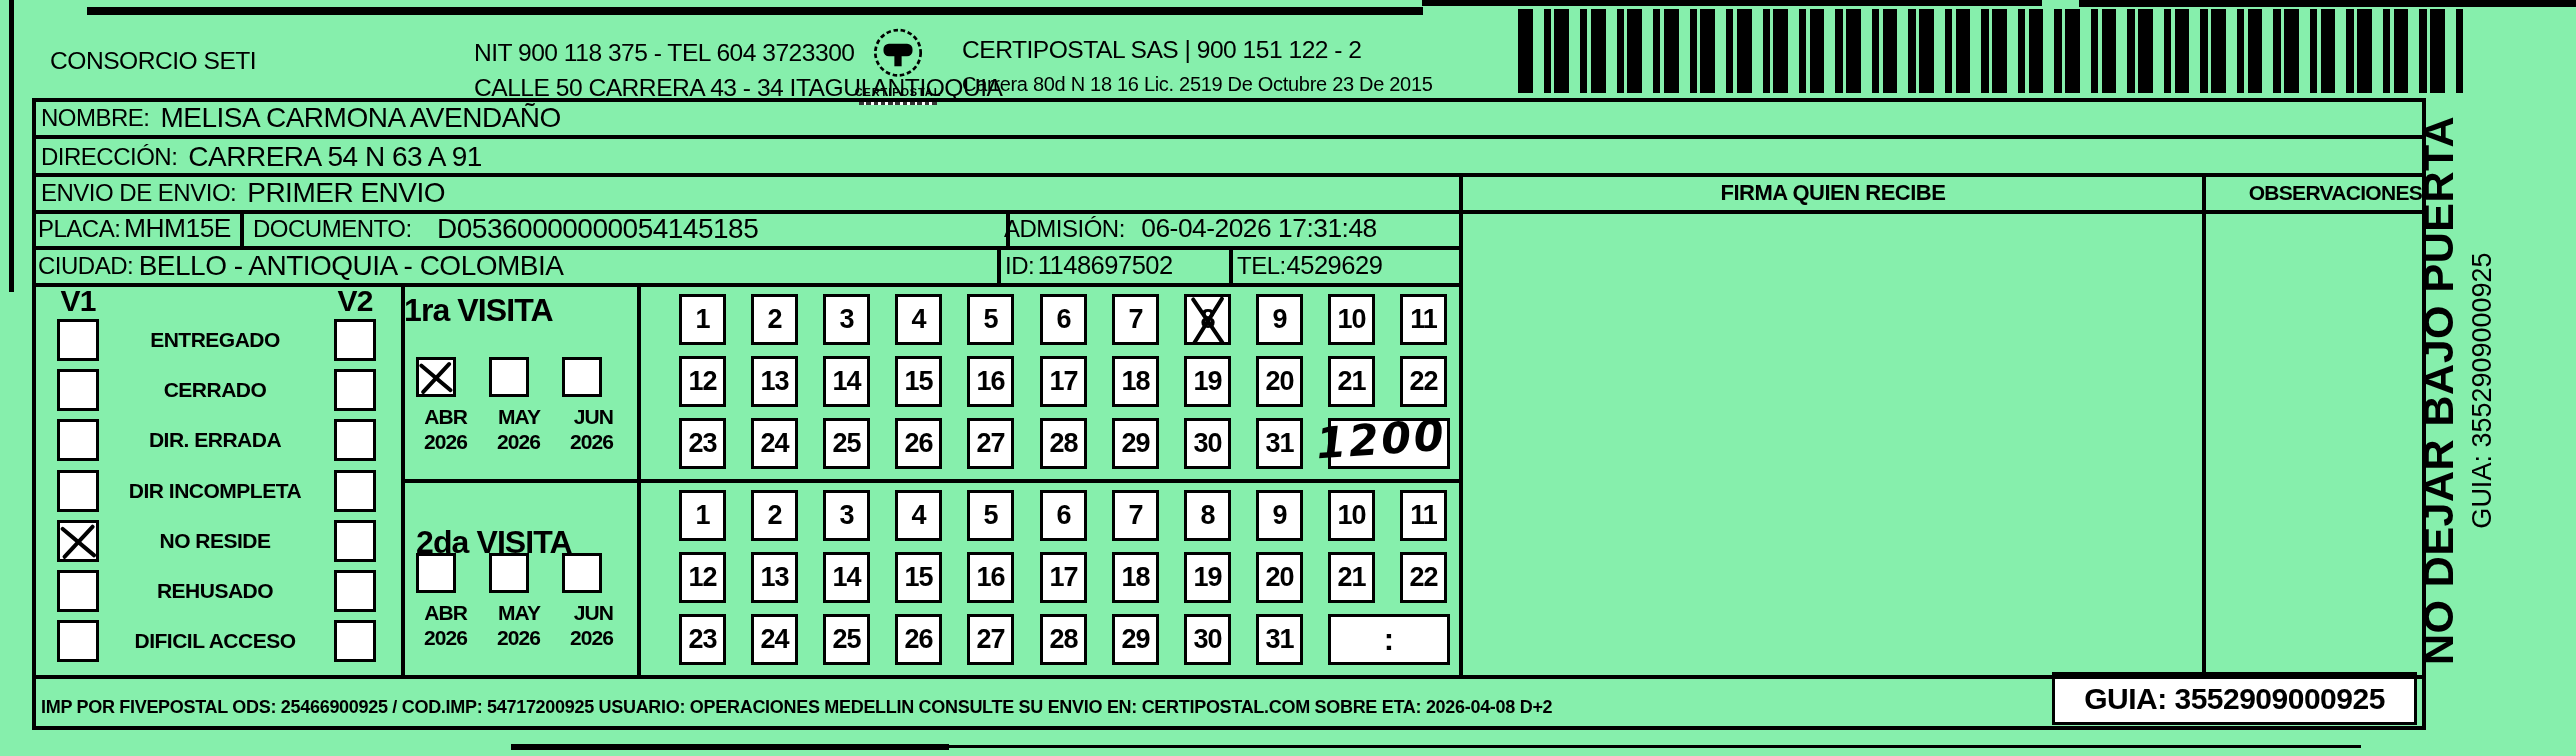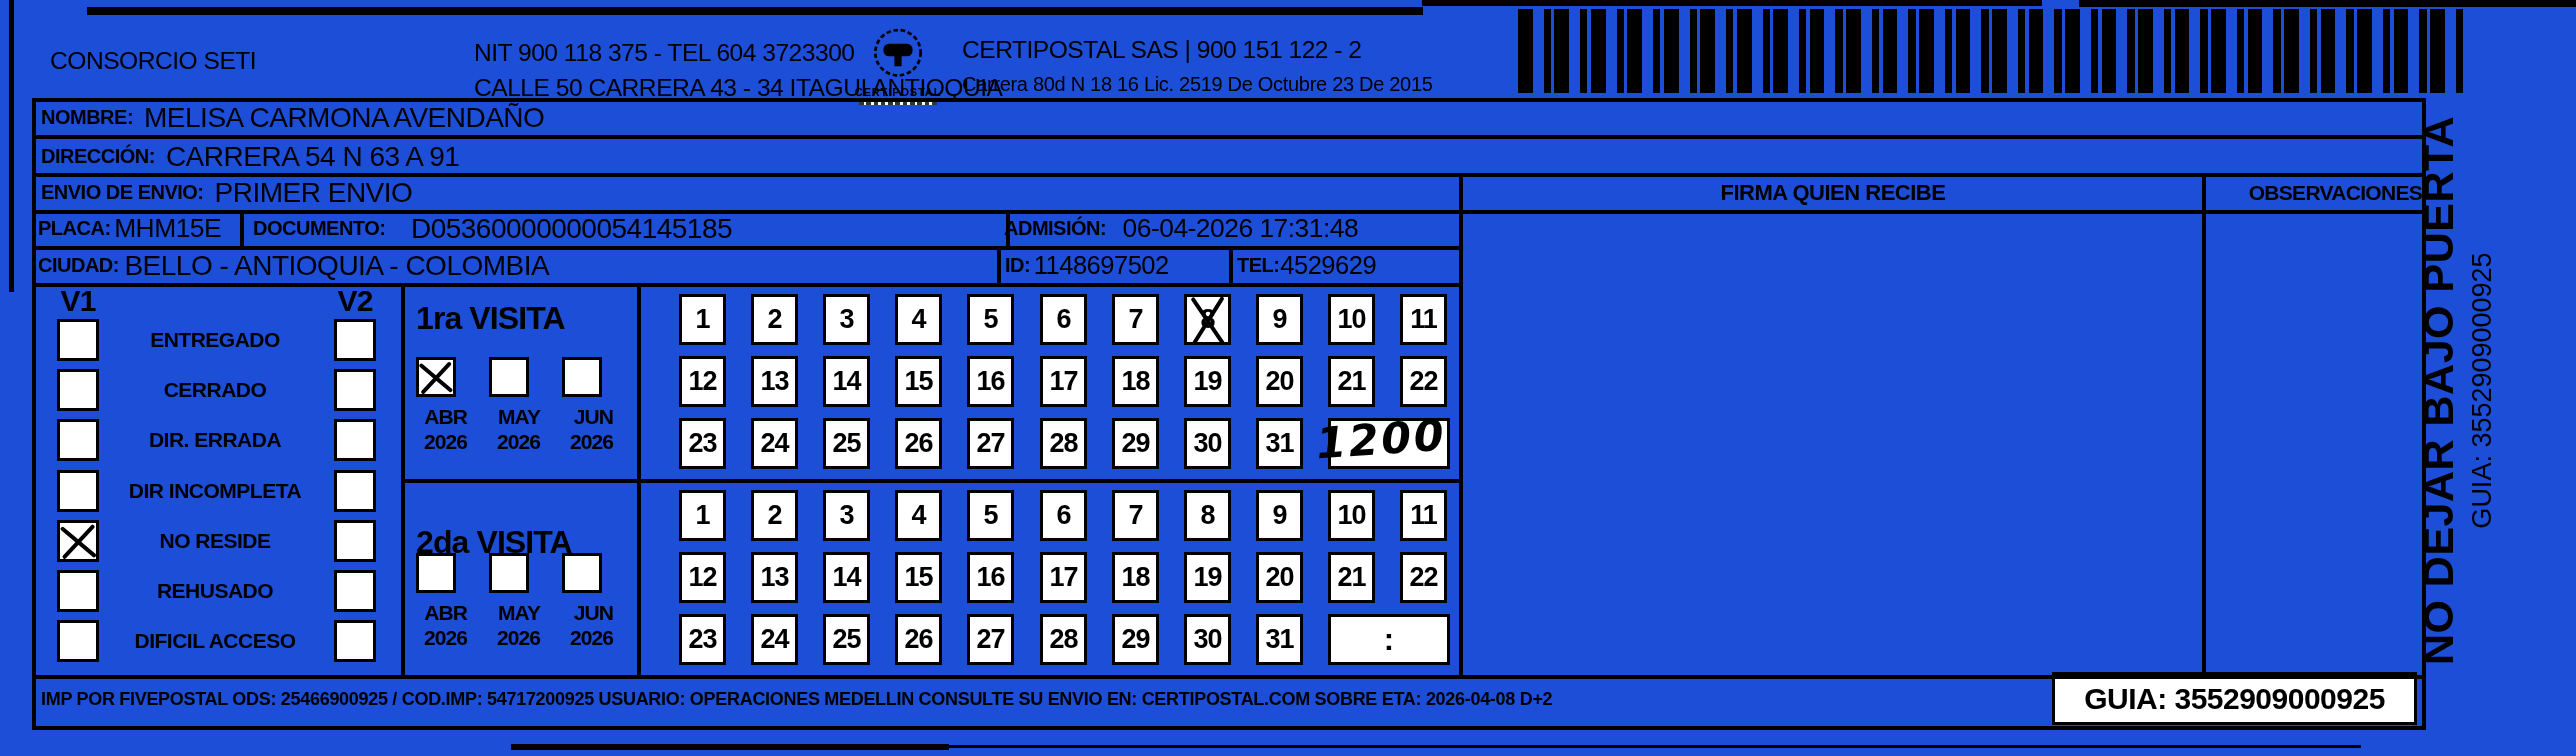--- a/index.html
+++ b/index.html
@@ -1,22 +1,22 @@
 <!DOCTYPE html>
 <html style="font-size:14.6px"><head>
 <meta charset="utf-8">
 <style>
   html,body{margin:0;padding:0;background:#e8e8e8}
-  .page{position:relative;width:2576px;height:757px;background:#1d4ed8;overflow:hidden;
+  .page{position:relative;width:2576px;height:757px;background:#86efac;overflow:hidden;
         font-family:"Liberation Sans",sans-serif;color:#000}
   .abs{position:absolute}
   .line{position:absolute;background:#000}
   .art{position:absolute;background:#000}
   .cell{position:absolute;display:flex;align-items:center;white-space:nowrap}
-  .lbl{font-weight:bold;font-size:20px;letter-spacing:-0.5px;margin-right:11px}
+  .lbl{font-weight:normal;font-size:24px;letter-spacing:-0.5px;margin-right:11px}
   .val{font-size:28px;letter-spacing:-0.5px}
   .box{position:absolute;border:3.6px solid #000;background:#fff;box-sizing:border-box}
   .day{display:flex;align-items:center;justify-content:center;font-weight:bold;font-size:27px;letter-spacing:-0.9px}
   .xmark::before,.xmark::after{content:"";position:absolute;top:48%;left:-12%;width:124%;height:3.6px;background:#000;border-radius:1.8px}
   .xmark::before{transform:rotate(40deg)}
   .xmark::after{transform:rotate(-47deg)}
   .xmark-big::before,.xmark-big::after{content:"";position:absolute;top:48%;left:-18%;width:136%;height:3.6px;background:#000;border-radius:1.8px}
   .xmark-big::before{transform:rotate(56deg)}
   .xmark-big::after{transform:rotate(-58deg)}
   .stlabel{position:absolute;width:226px;text-align:center;font-weight:bold;font-size:21px;letter-spacing:-0.5px;
@@ -235,21 +235,21 @@
       <div class="box" style="left: 334px; top: 520px; width: 42px; height: 42px;"></div>
       <div class="box" style="left: 57px; top: 570px; width: 42px; height: 42px;"></div>
       <div class="stlabel" style="left: 102px; top: 570px;">REHUSADO</div>
       <div class="box" style="left: 334px; top: 570px; width: 42px; height: 42px;"></div>
       <div class="box" style="left: 57px; top: 620px; width: 42px; height: 42px;"></div>
       <div class="stlabel" style="left: 102px; top: 620px;">DIFICIL ACCESO</div>
       <div class="box" style="left: 334px; top: 620px; width: 42px; height: 42px;"></div>
     </div>
 
   <div id="visits">
-      <div class="vtitle" style="left: 416px; top: 292px; margin-top: 8px;">1ra VISITA</div>
+      <div class="vtitle" style="left: 404px; top: 292px;">1ra VISITA</div>
       <div class="box xmark" style="left: 416px; top: 357px; width: 40px; height: 40px;"></div>
       <div class="mlabel" style="left: 405px; top: 405px;">ABR</div>
       <div class="mlabel" style="left: 405px; top: 430px;">2026</div>
       <div class="box" style="left: 489px; top: 357px; width: 40px; height: 40px;"></div>
       <div class="mlabel" style="left: 478px; top: 405px;">MAY</div>
       <div class="mlabel" style="left: 478px; top: 430px;">2026</div>
       <div class="box" style="left: 562px; top: 357px; width: 40px; height: 40px;"></div>
       <div class="mlabel" style="left: 551px; top: 405px;">JUN</div>
       <div class="mlabel" style="left: 551px; top: 430px;">2026</div>
       <div class="box day" style="left: 679px; top: 294px; width: 47px; height: 51px;">1</div>
@@ -326,21 +326,21 @@
       <div class="box day" style="left: 1040px; top: 614px; width: 47px; height: 51px;">28</div>
       <div class="box day" style="left: 1112px; top: 614px; width: 47px; height: 51px;">29</div>
       <div class="box day" style="left: 1184px; top: 614px; width: 47px; height: 51px;">30</div>
       <div class="box day" style="left: 1256px; top: 614px; width: 47px; height: 51px;">31</div>
       <div class="box" style="left: 1328px; top: 614px; width: 122px; height: 51px;">
         <div class="centerbig">:</div>
       </div>
     </div>
 
   <div class="abs" style="left:41px;top:680px">
-    <div class="footline2" style="margin-top:9px">IMP POR FIVEPOSTAL ODS: 25466900925 / COD.IMP: 54717200925 USUARIO: OPERACIONES MEDELLIN CONSULTE SU ENVIO EN: CERTIPOSTAL.COM SOBRE ETA: 2026-04-08 D+2</div>
+    <div class="footline2" style="margin-top:17px">IMP POR FIVEPOSTAL ODS: 25466900925 / COD.IMP: 54717200925 USUARIO: OPERACIONES MEDELLIN CONSULTE SU ENVIO EN: CERTIPOSTAL.COM SOBRE ETA: 2026-04-08 D+2</div>
   </div>
   <div class="box centerbig" style="left:2052px;top:672px;width:365px;height:53px;letter-spacing:-0.5px;font-size:30px">GUIA: 3552909000925</div>
 
   <div class="vert" style="left:2136px;top:367px;width:602px;height:47px;font-weight:bold;font-size:43px;letter-spacing:0.5px">NO DEJAR BAJO PUERTA</div>
   <div class="vert" style="left:2181px;top:375px;width:602px;height:31px;font-size:27px">GUIA: 3552909000925</div>
 
   <div id="grid">
       <div class="line" style="left: 32px; top: 98px; width: 2394px; height: 3.6px;"></div>
       <div class="line" style="left: 32px; top: 135px; width: 2394px; height: 3.6px;"></div>
       <div class="line" style="left: 32px; top: 173px; width: 2394px; height: 3.6px;"></div>

